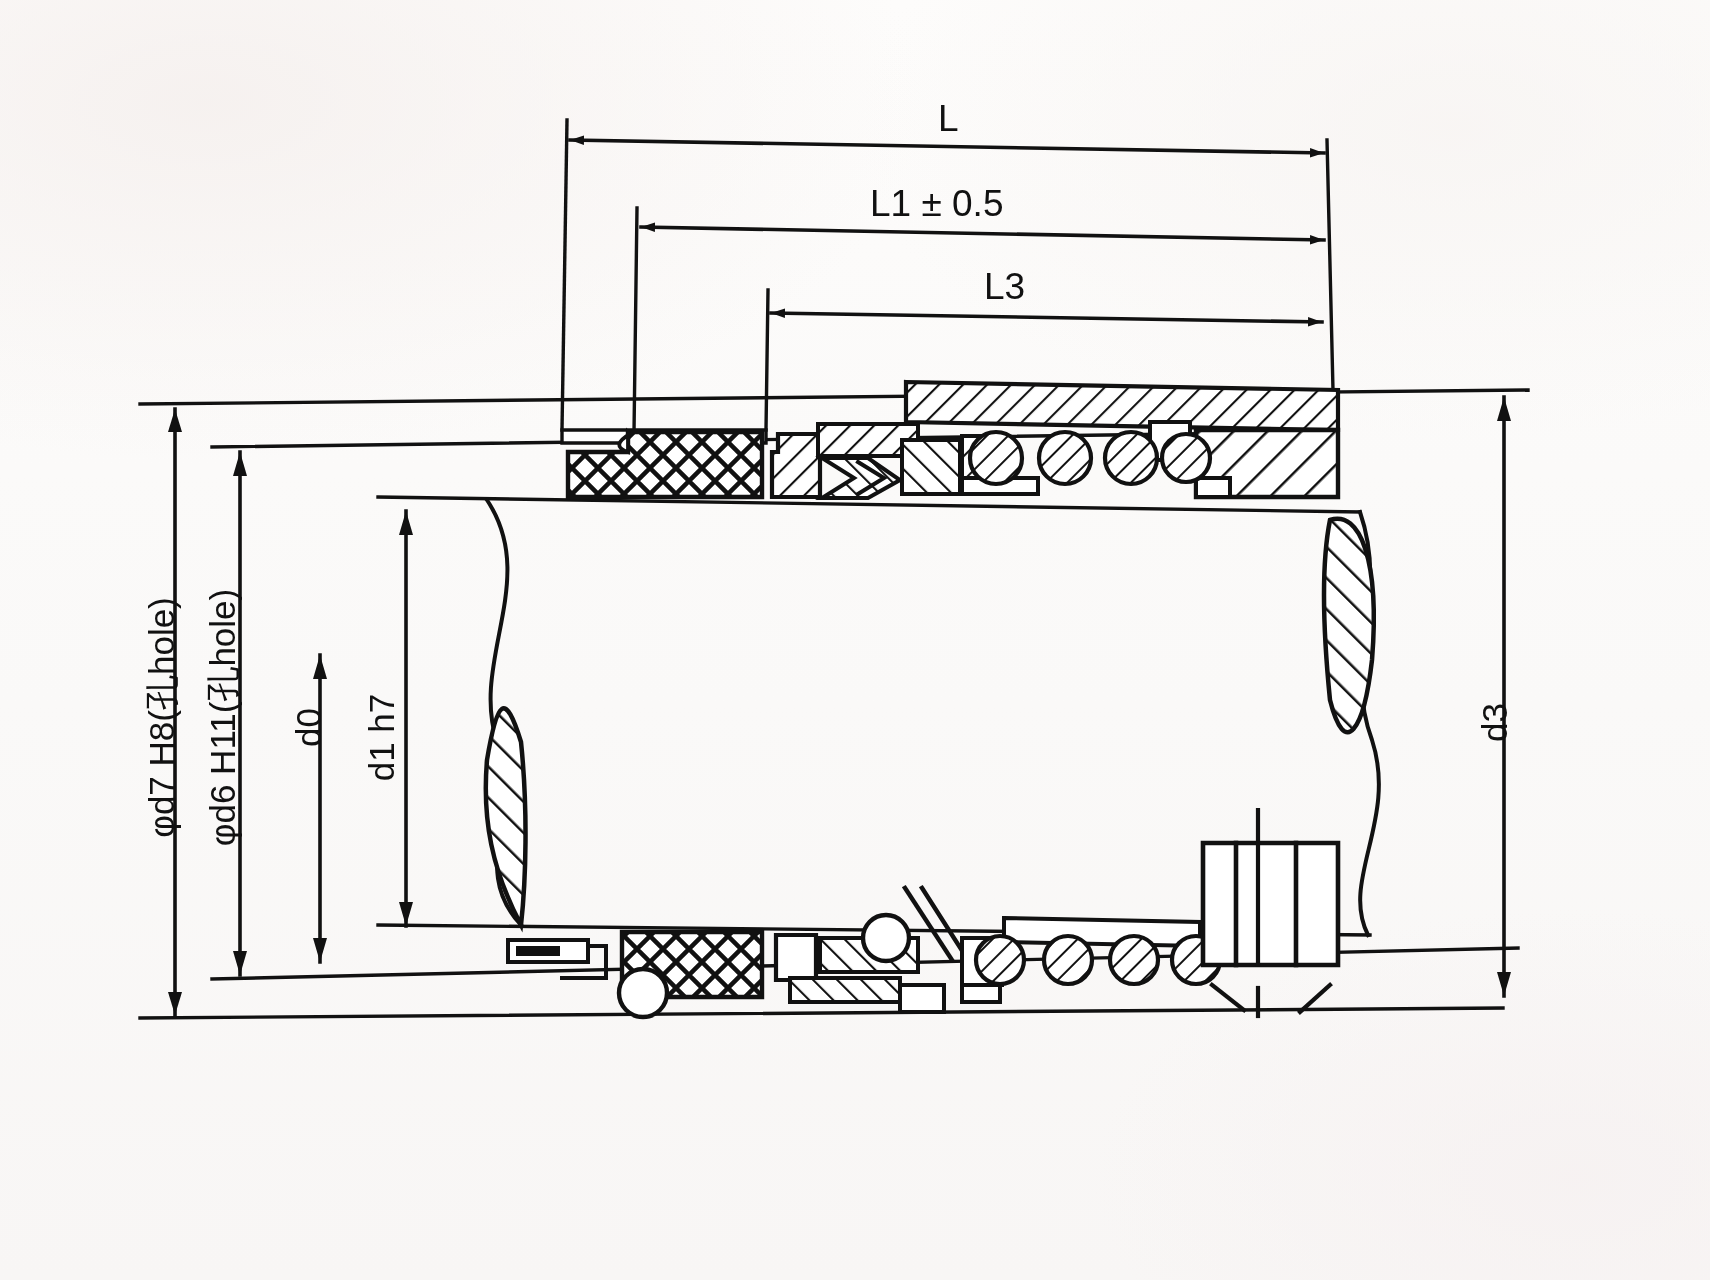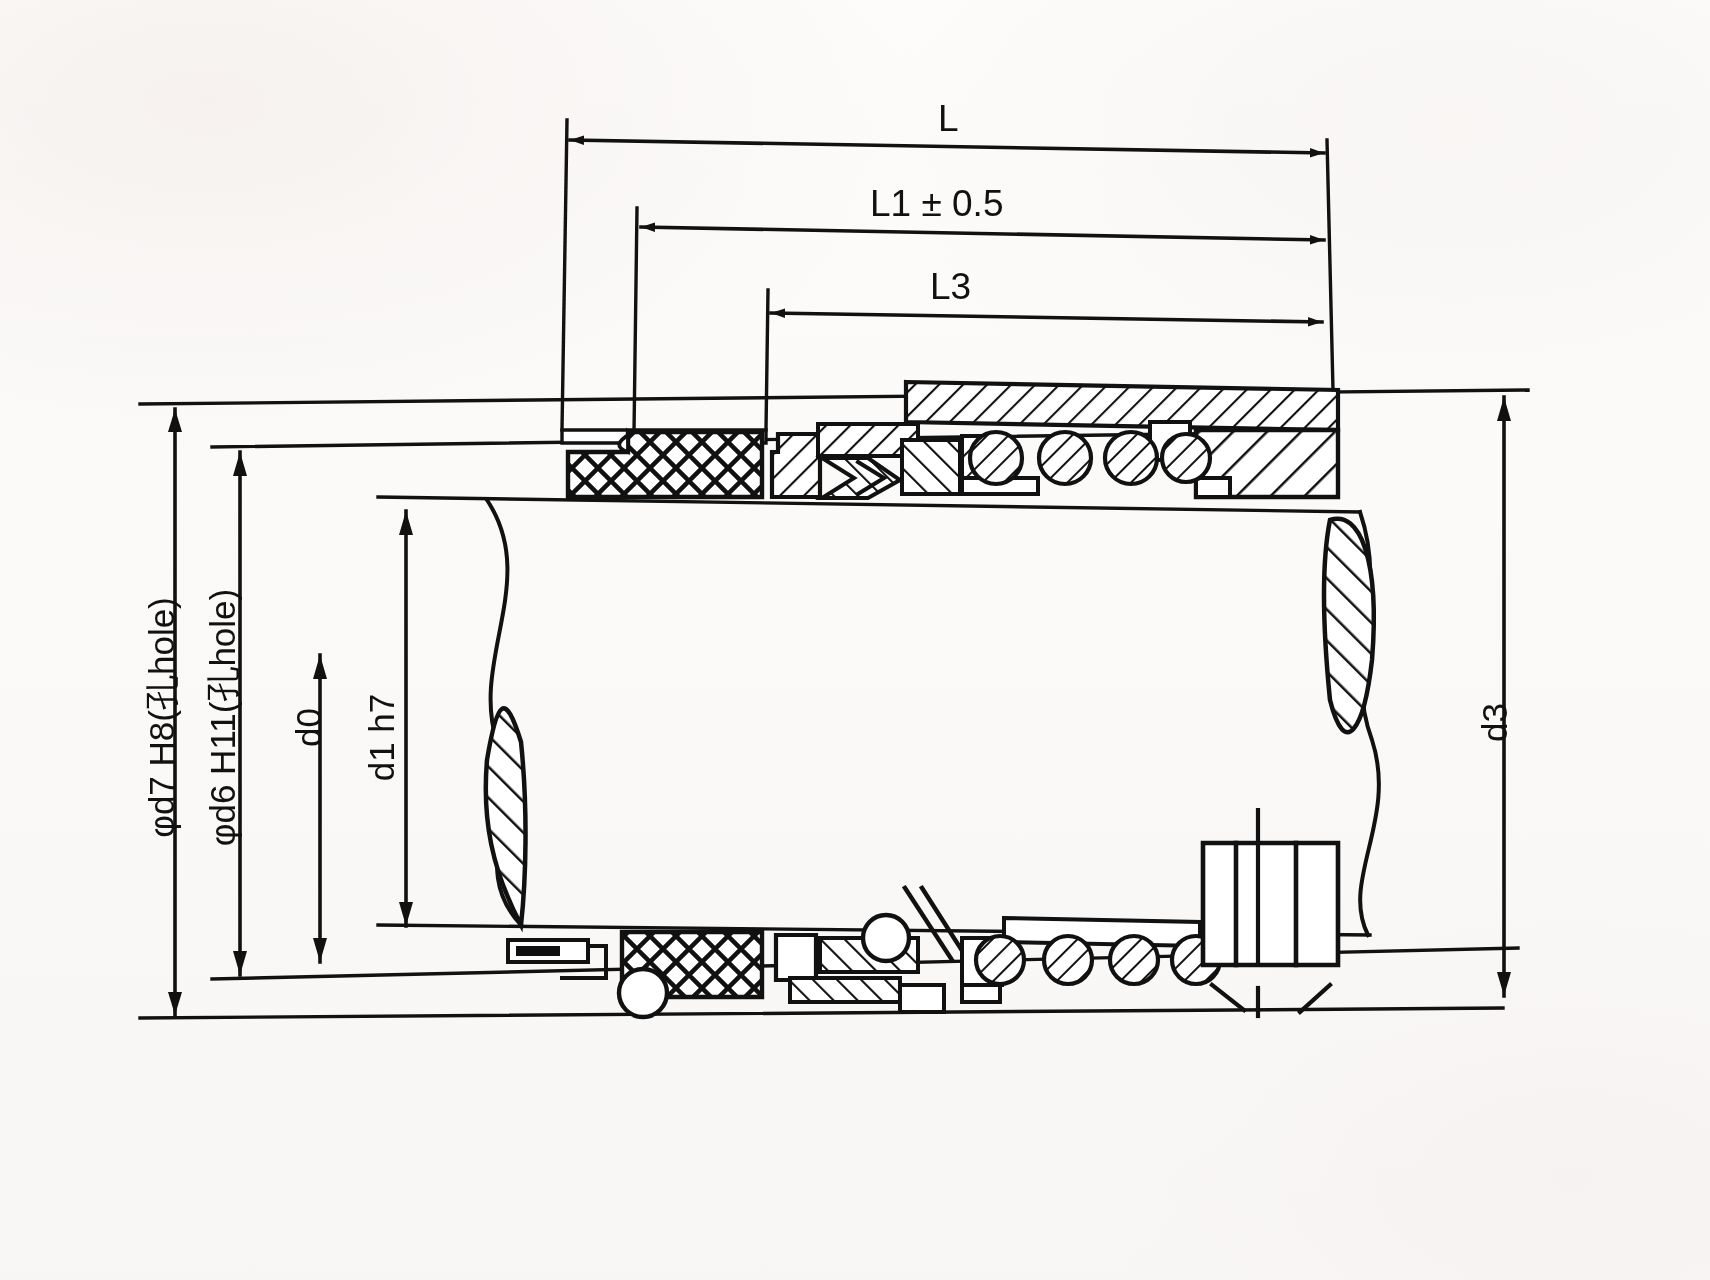--- a/index.html
+++ b/index.html
@@ -234,21 +234,21 @@
           <line x1="1330" y1="985" x2="1300" y2="1012"></line>
         </g>
       </g>
     </g>
   </svg>
 
   <div class="dim-label h-label" style="left:938px; top:100px;">L</div>
 
   <div class="dim-label h-label" style="left:870px; top:185px;text-align:right;">L1 ± 0.5</div>
 
-  <div class="dim-label h-label" style="left:930px; top:268px;text-align:right;">L3</div>
+  <div class="dim-label h-label" style="left:984px; top:268px;text-align:right;">L3</div>
 
   <div class="dim-label v-label rot-ccw" style="left:-19px; top:700px; width:360px; text-align:center;">φd7  H8(孔hole)</div>
 
   <div class="dim-label v-label rot-ccw" style="left:42px; top:700px; width:360px; text-align:center;">φd6  H11(孔hole)</div>
 
   <div class="dim-label v-label rot-ccw" style="left:228px; top:710px; width:160px; text-align:center;">d0</div>
 
   <div class="dim-label v-label rot-ccw" style="left:291px; top:720px; width:180px; text-align:center;">d1 h7</div>
 
   <div class="dim-label v-label rot-ccw" style="left:1414px; top:705px; width:160px; text-align:center;">d3</div>

